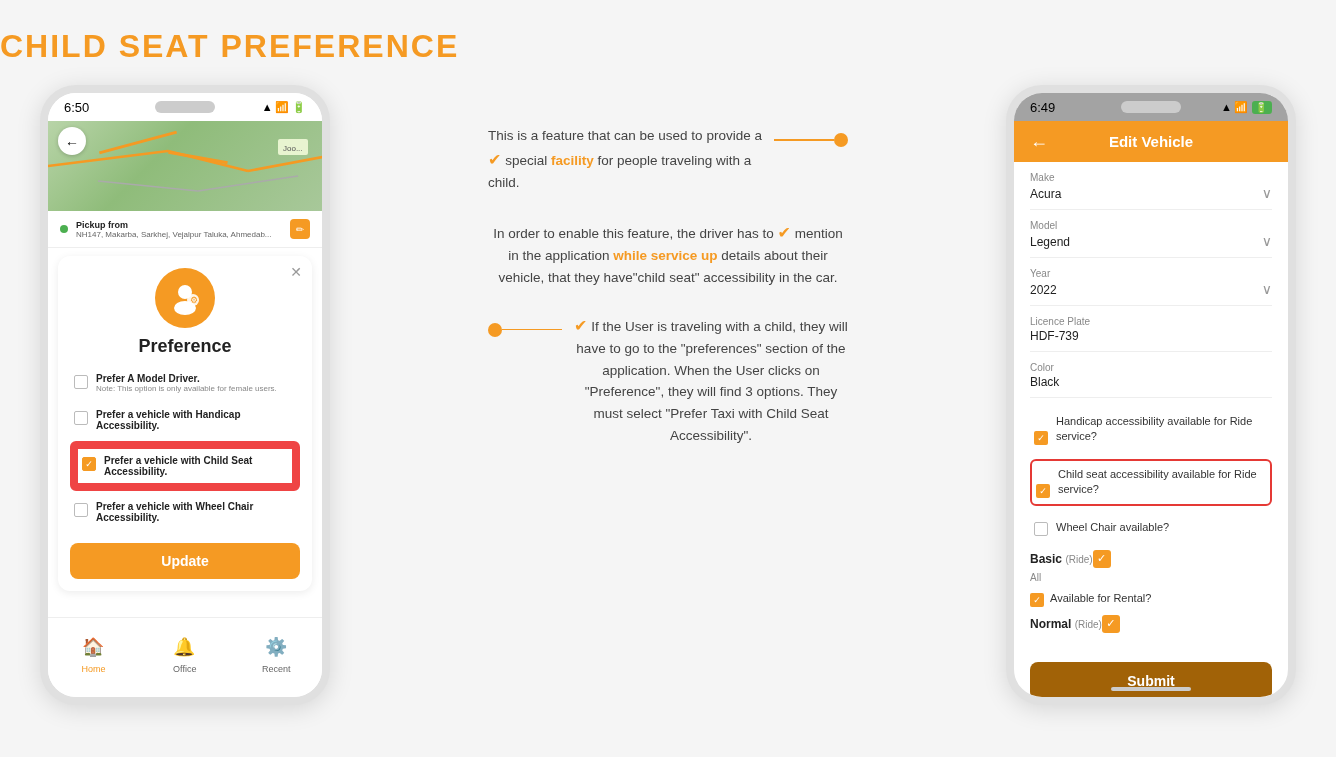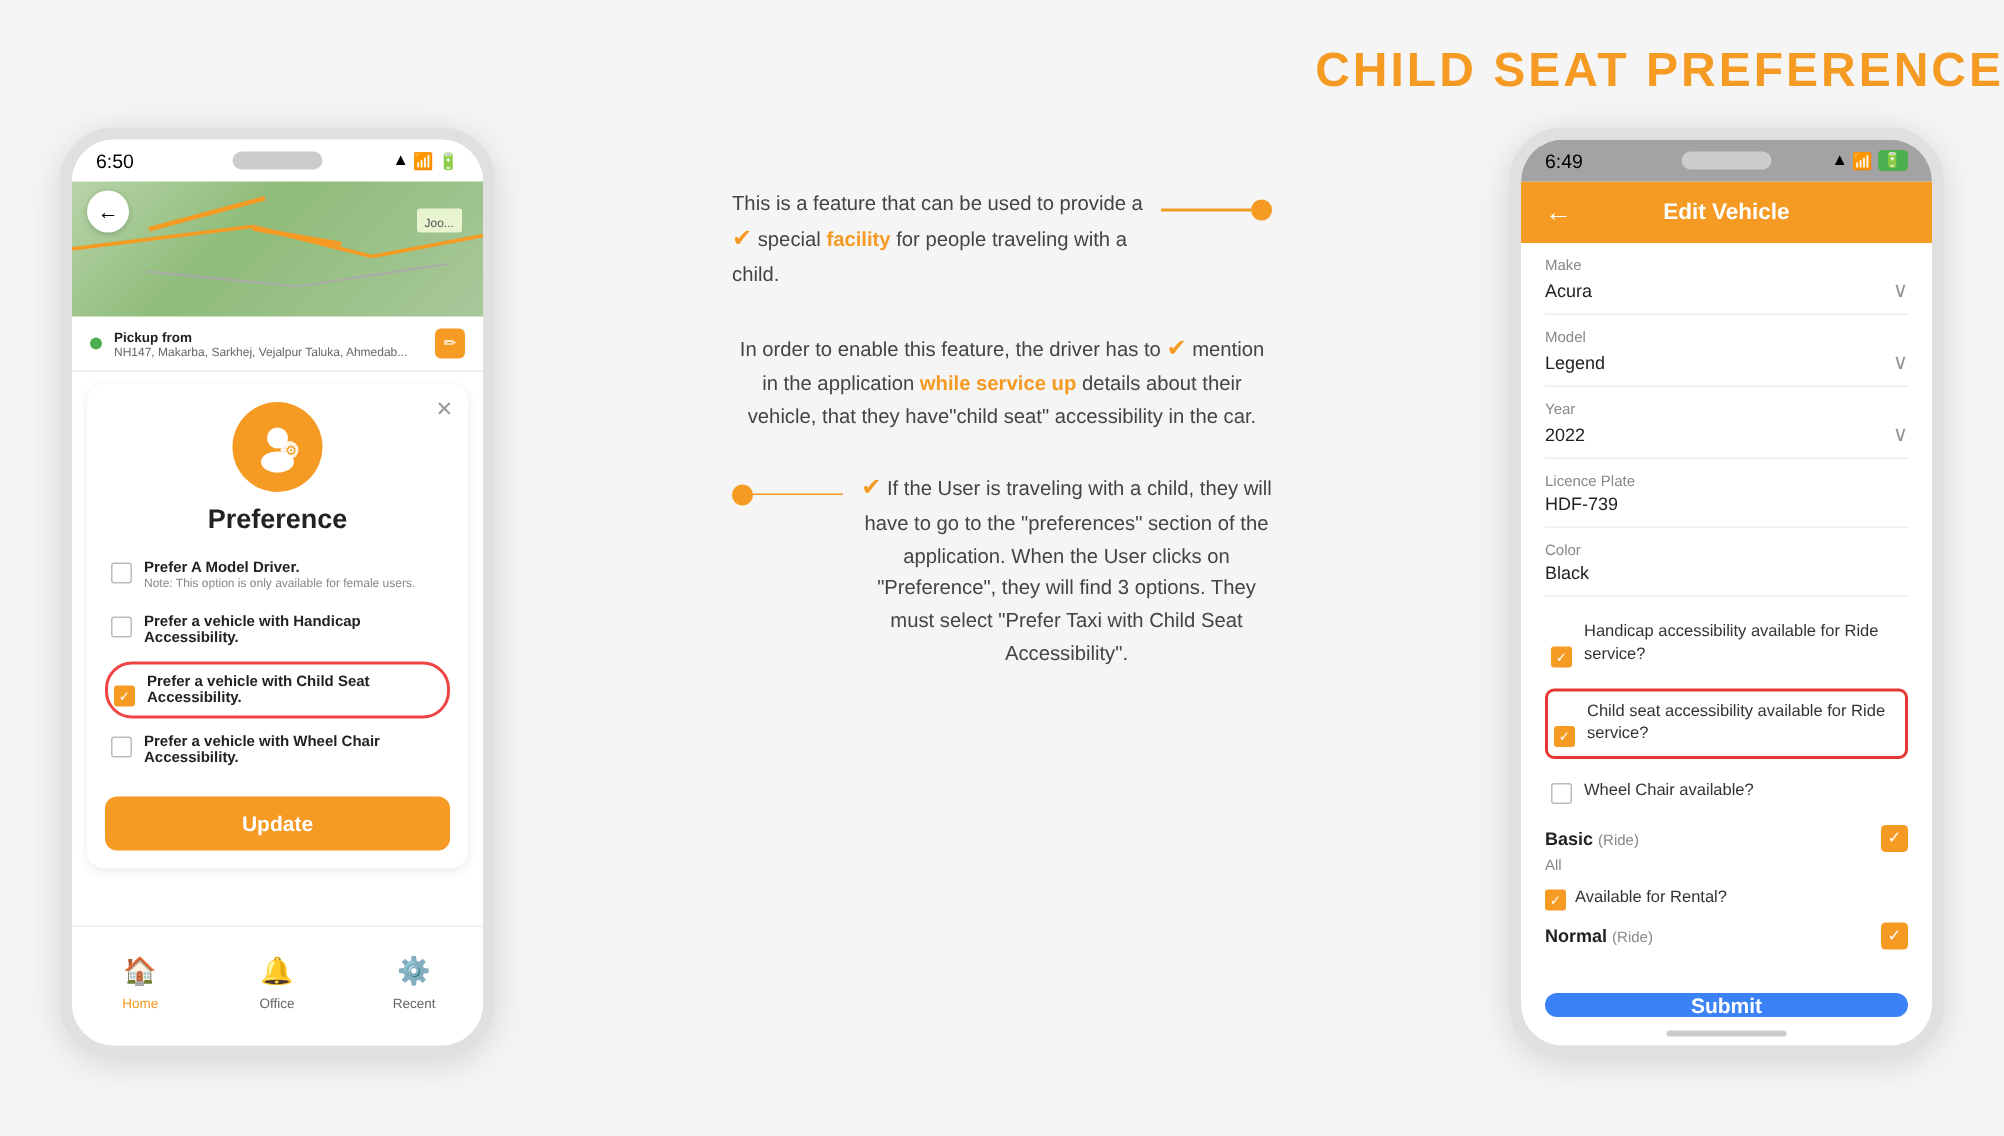--- a/index.html
+++ b/index.html
@@ -7,21 +7,21 @@
       width: 1336px;
       height: 757px;
       background: #f5f5f5;
       font-family: -apple-system, BlinkMacSystemFont, 'Segoe UI', Arial, sans-serif;
       overflow: hidden;
       position: relative;
     }
 
     
     .page-title {
-      text-align: right;
+      text-align: left;
       padding-top: 28px;
       padding-bottom: 20px;
     }
     .page-title h1 {
       font-size: 32px;
       font-weight: 900;
       color: #f59a23;
       letter-spacing: 2px;
       text-transform: uppercase;
     }
@@ -154,24 +154,23 @@
 
     .pref-option {
       display: flex;
       align-items: flex-start;
       gap: 8px;
       padding: 6px 4px;
       border-radius: 6px;
       margin-bottom: 4px;
     }
     .pref-option.highlighted {
-      border: 2px solid #ef4444;
-      border-radius: 18px;
-      background: #fff;
-      align-items: flex-end;
+      border: 8px solid #ef4444;
+      border-radius: 6px;
+      background: #fff;
     }
     .checkbox-custom {
       width: 14px; height: 14px;
       border: 1.5px solid #bbb;
       border-radius: 2px;
       flex-shrink: 0;
       margin-top: 2px;
       background: #fff;
       display: flex; align-items: center; justify-content: center;
     }
@@ -355,46 +354,46 @@
 
     .basic-ride-section {
       margin-bottom: 8px;
     }
     .ride-type-label {
       font-size: 12px;
       color: #222;
       margin-bottom: 4px;
       display: flex;
       align-items: center;
-      justify-content: space-between;
     }
     .ride-type-label span.type-name { font-weight: 700; }
     .ride-type-label span.type-sub { font-size: 10px; color: #888; }
     .ride-cb-right {
       width: 18px; height: 18px;
       background: #f59a23;
       border-radius: 3px;
       display: flex; align-items: center; justify-content: center;
       color: #fff;
       font-size: 11px;
     }
     .all-label { font-size: 10px; color: #888; margin-bottom: 4px; }
     .avail-rental {
       display: flex; align-items: center; gap: 6px;
       font-size: 11px; color: #333; margin-bottom: 8px;
     }
 
     .submit-btn {
       width: calc(100% - 32px);
-      background: #3b82f6;
+      background: #a16207;
       border: none;
       border-radius: 8px;
       color: #fff;
       font-size: 14px;
       font-weight: 700;
+      padding: 11px;
       margin: 6px 16px;
       cursor: pointer;
       display: block;
     }
     .phone-bottom-bar {
       position: absolute;
       bottom: 6px; left: 50%; transform: translateX(-50%);
       width: 80px; height: 4px;
       background: #ccc;
       border-radius: 2px;

